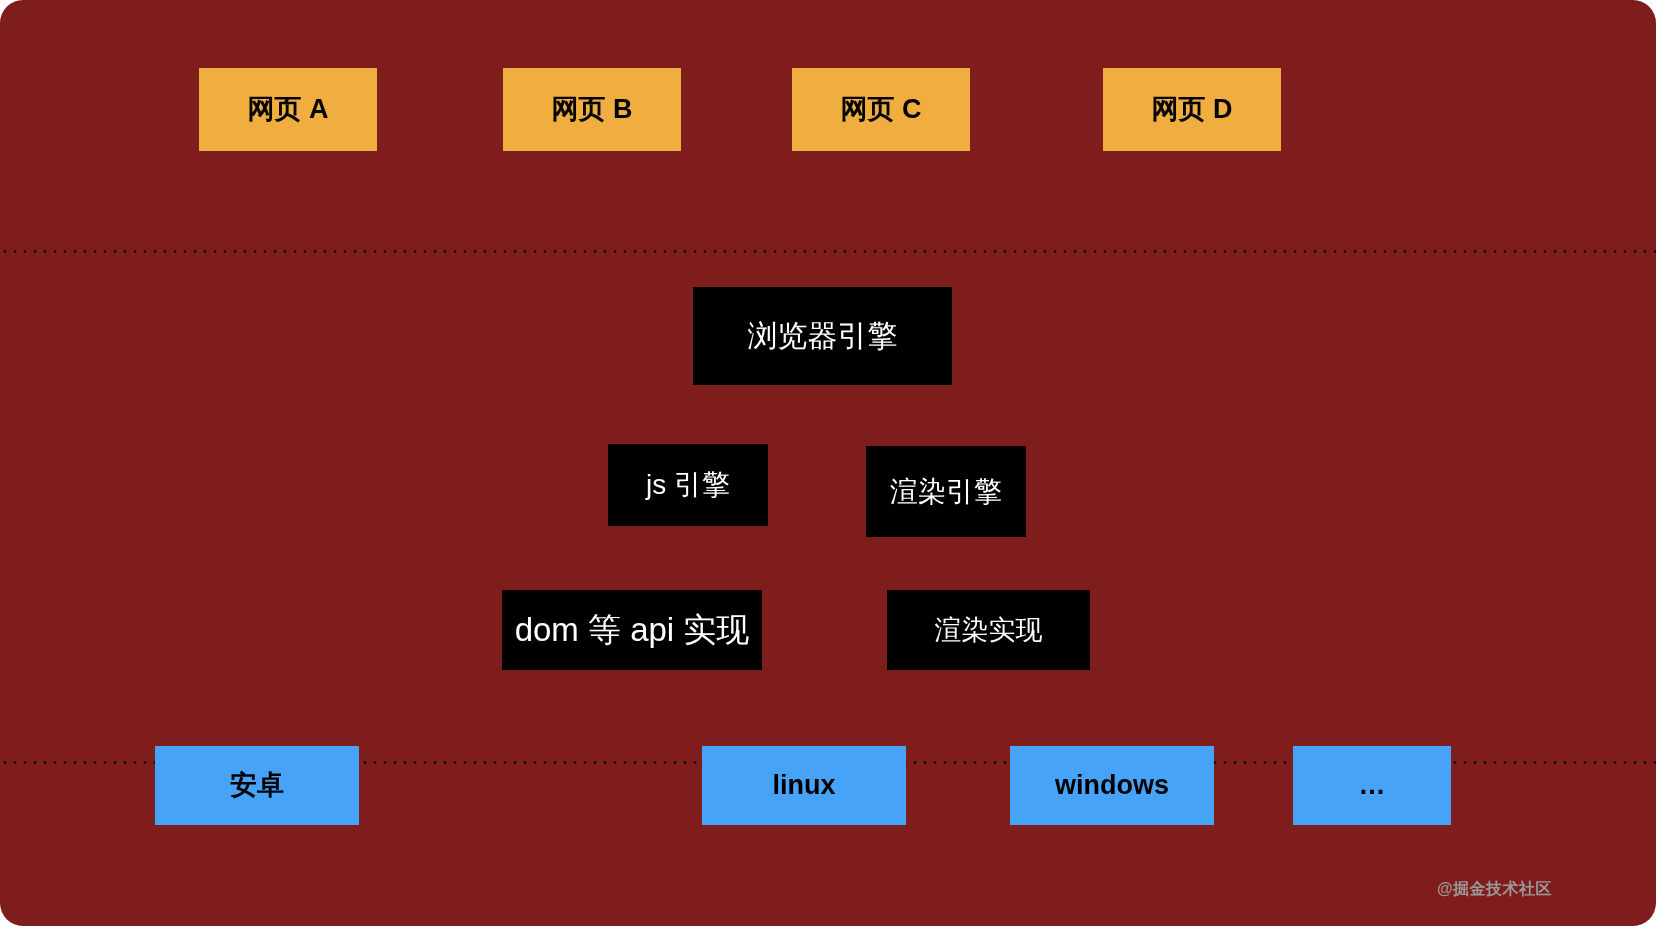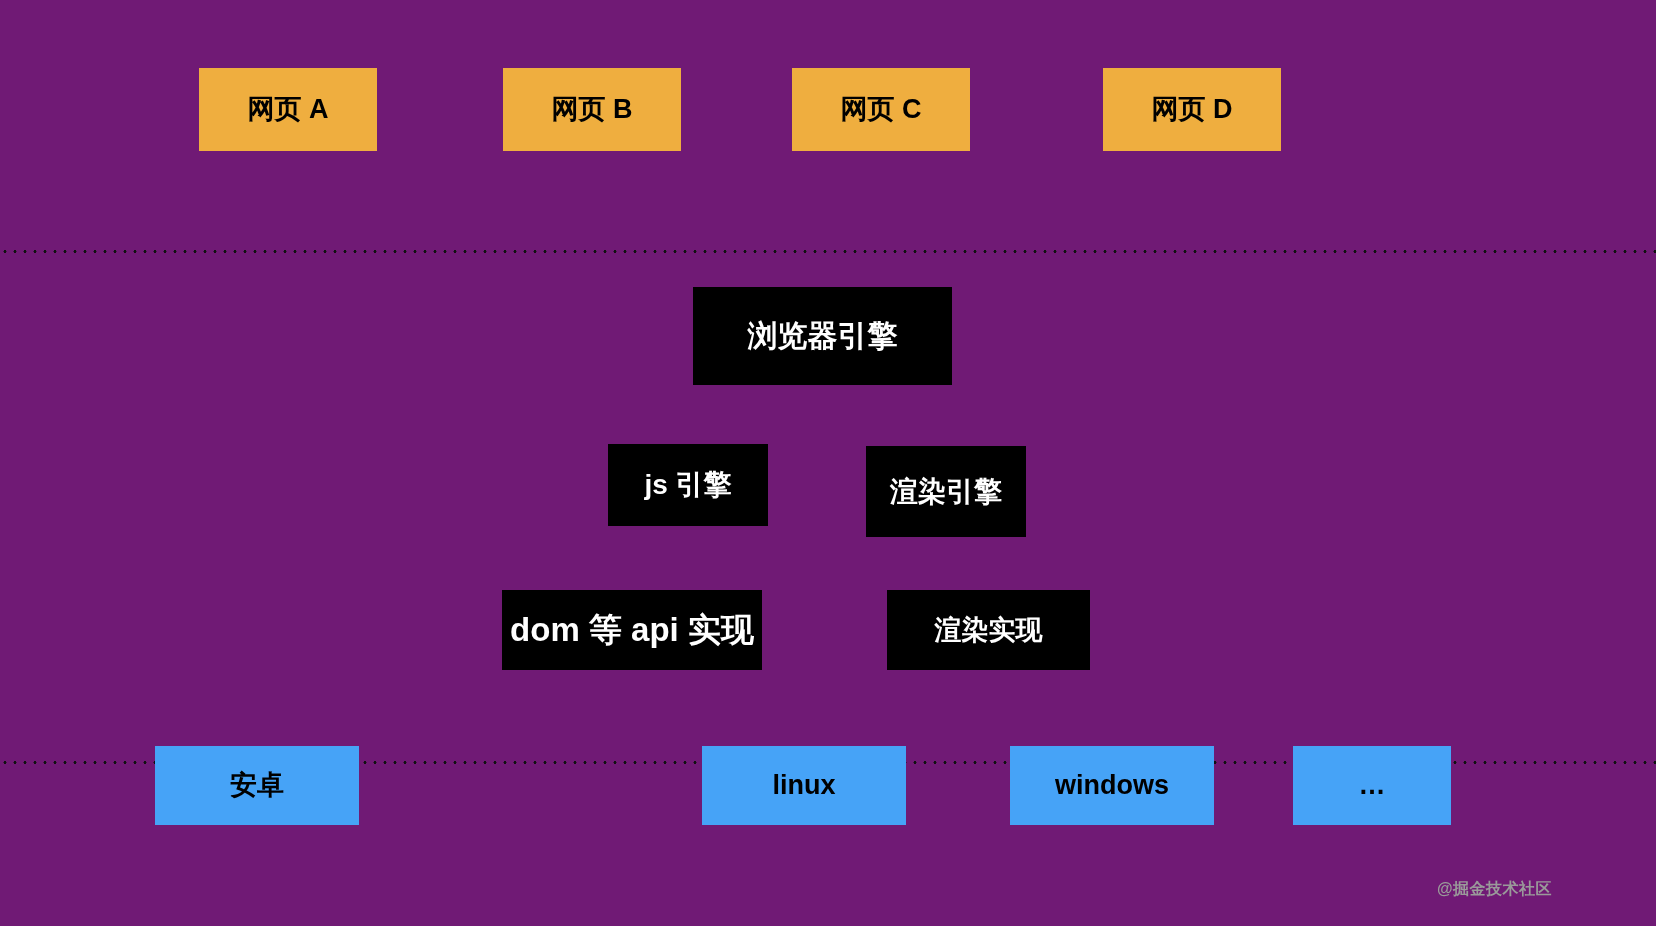--- a/index.html
+++ b/index.html
@@ -10,42 +10,43 @@
   body {
     width: 1656px;
     height: 926px;
     font-family: "Liberation Sans", "DejaVu Sans", sans-serif;
     overflow: hidden;
   }
   #canvas {
     position: relative;
     width: 1656px;
     height: 926px;
-    background: #701a75;
+    background: #7f1d1d;
+    border-radius: 23px;
   }
   .node {
     position: absolute;
     display: flex;
     align-items: center;
     justify-content: center;
     box-sizing: border-box;
     text-align: center;
     line-height: 1.2;
     white-space: nowrap;
   }
   .node-page {
     background: #EFAE3F;
     color: #000000;
     font-size: 27px;
     font-weight: 700;
   }
   .node-engine {
     background: #000000;
     color: #ffffff;
-    font-weight: 700;
+    font-weight: 400;
   }
   .node-os {
     background: #46A3F7;
     color: #000000;
     font-size: 27px;
     font-weight: 700;
   }
   .divider {
     position: absolute;
     left: 0;

